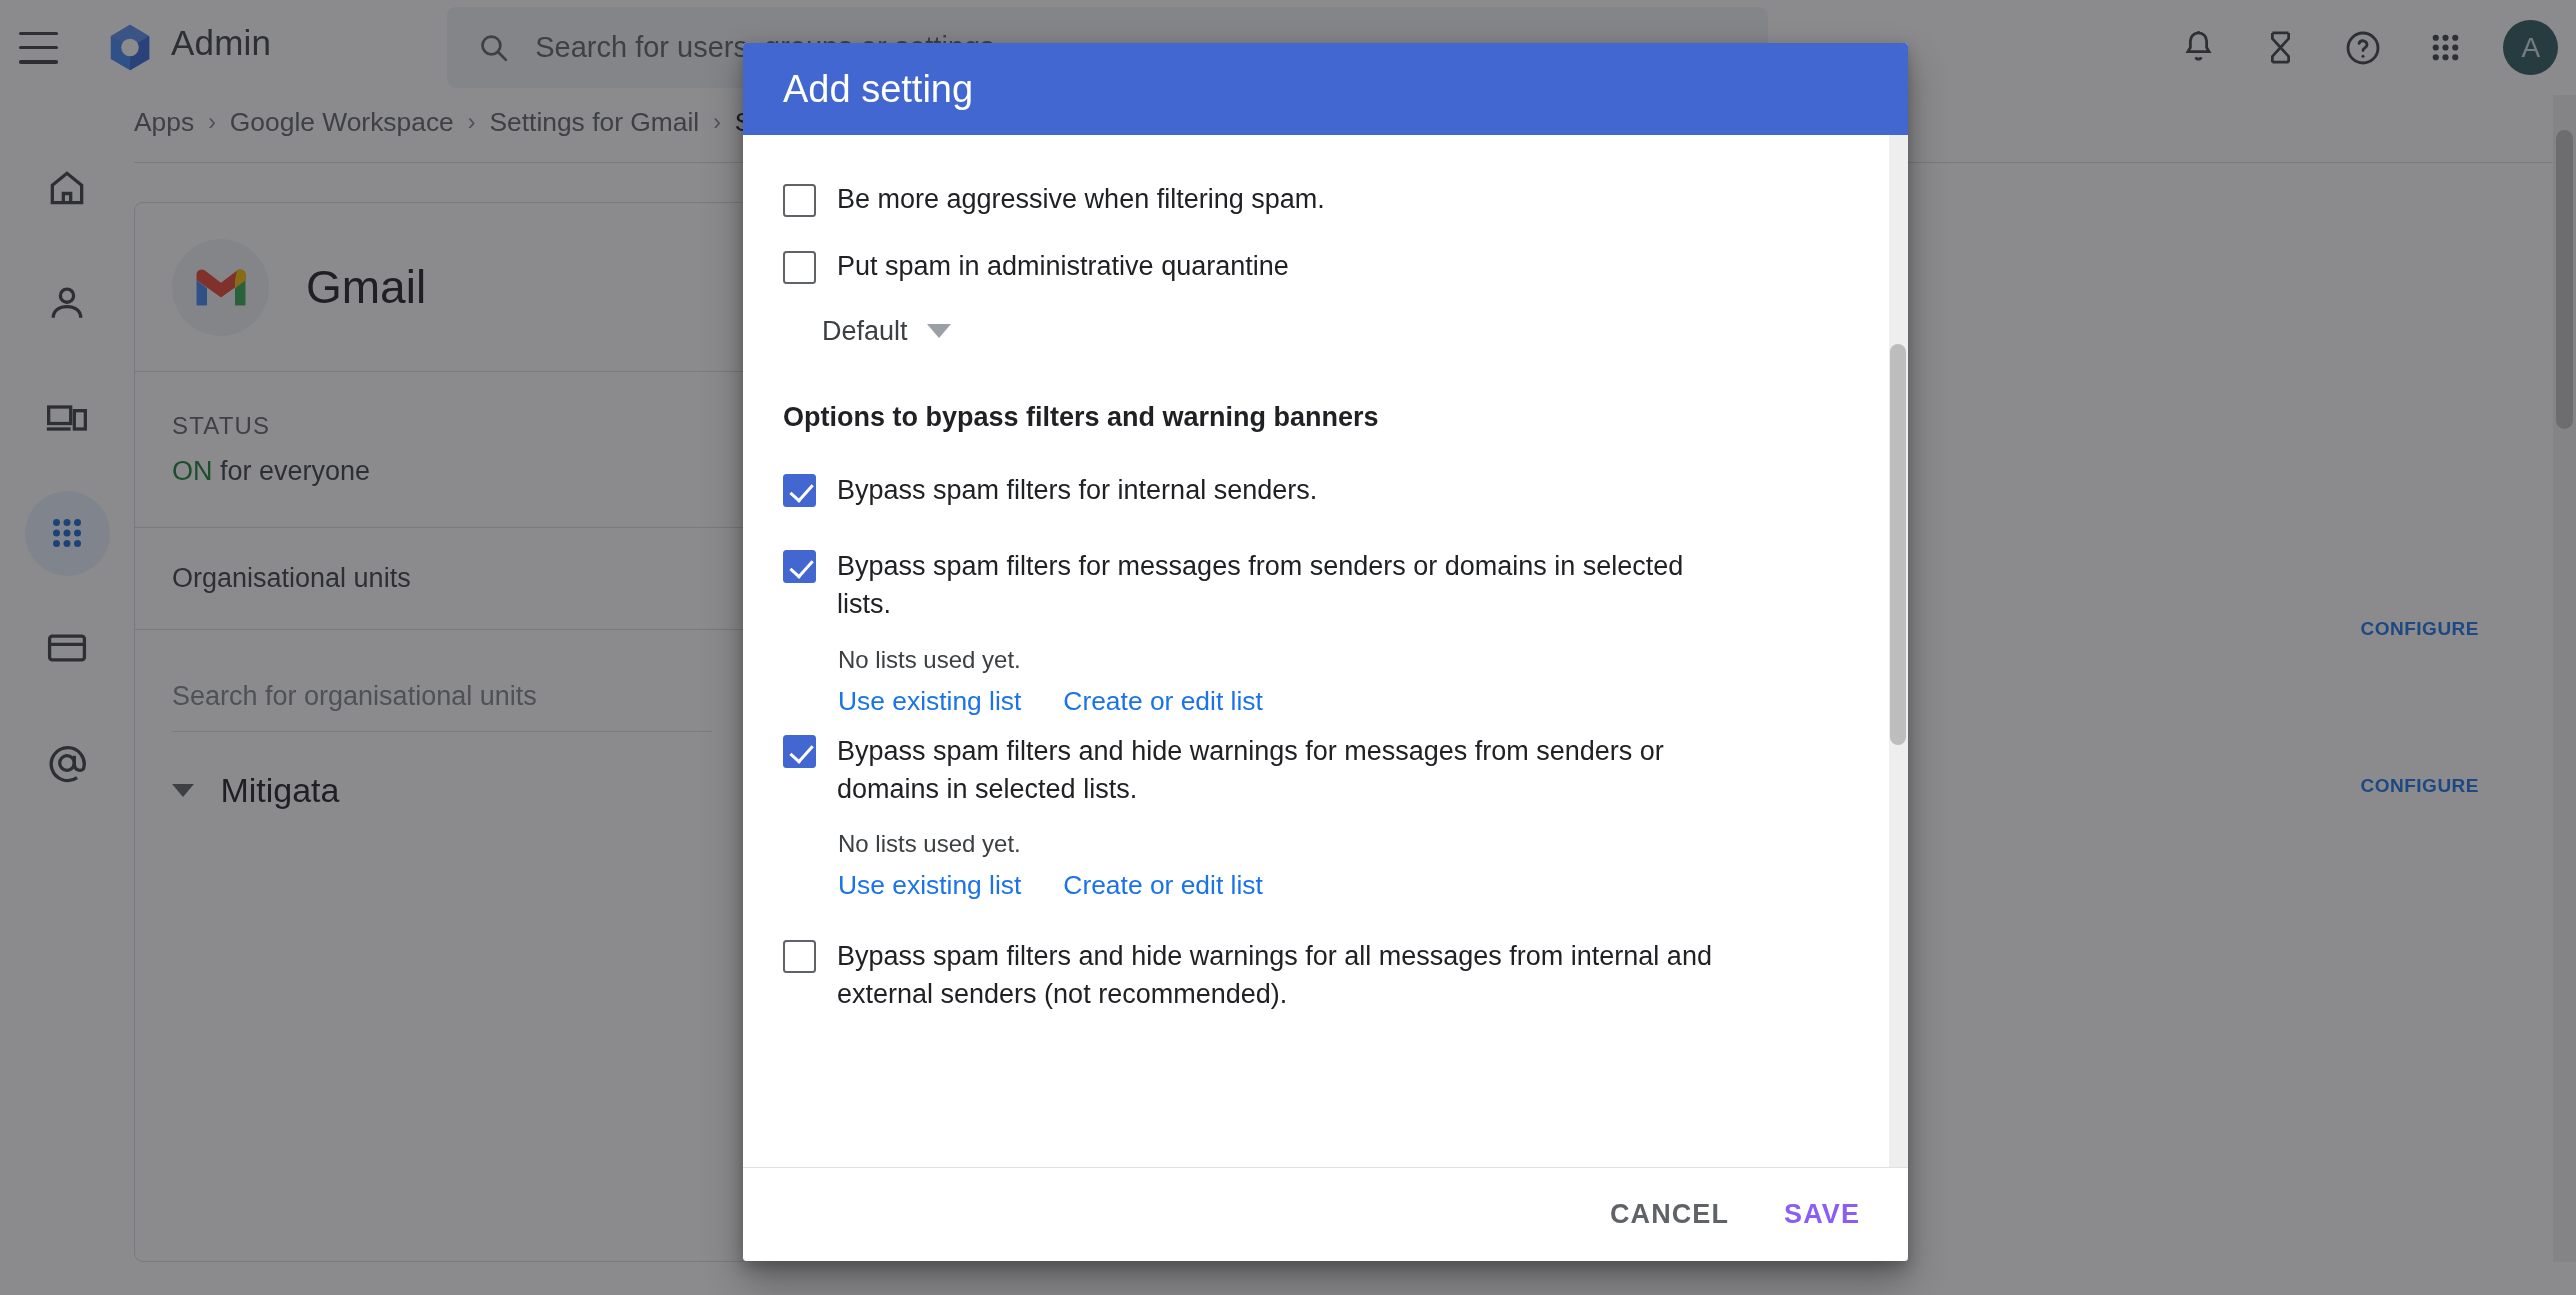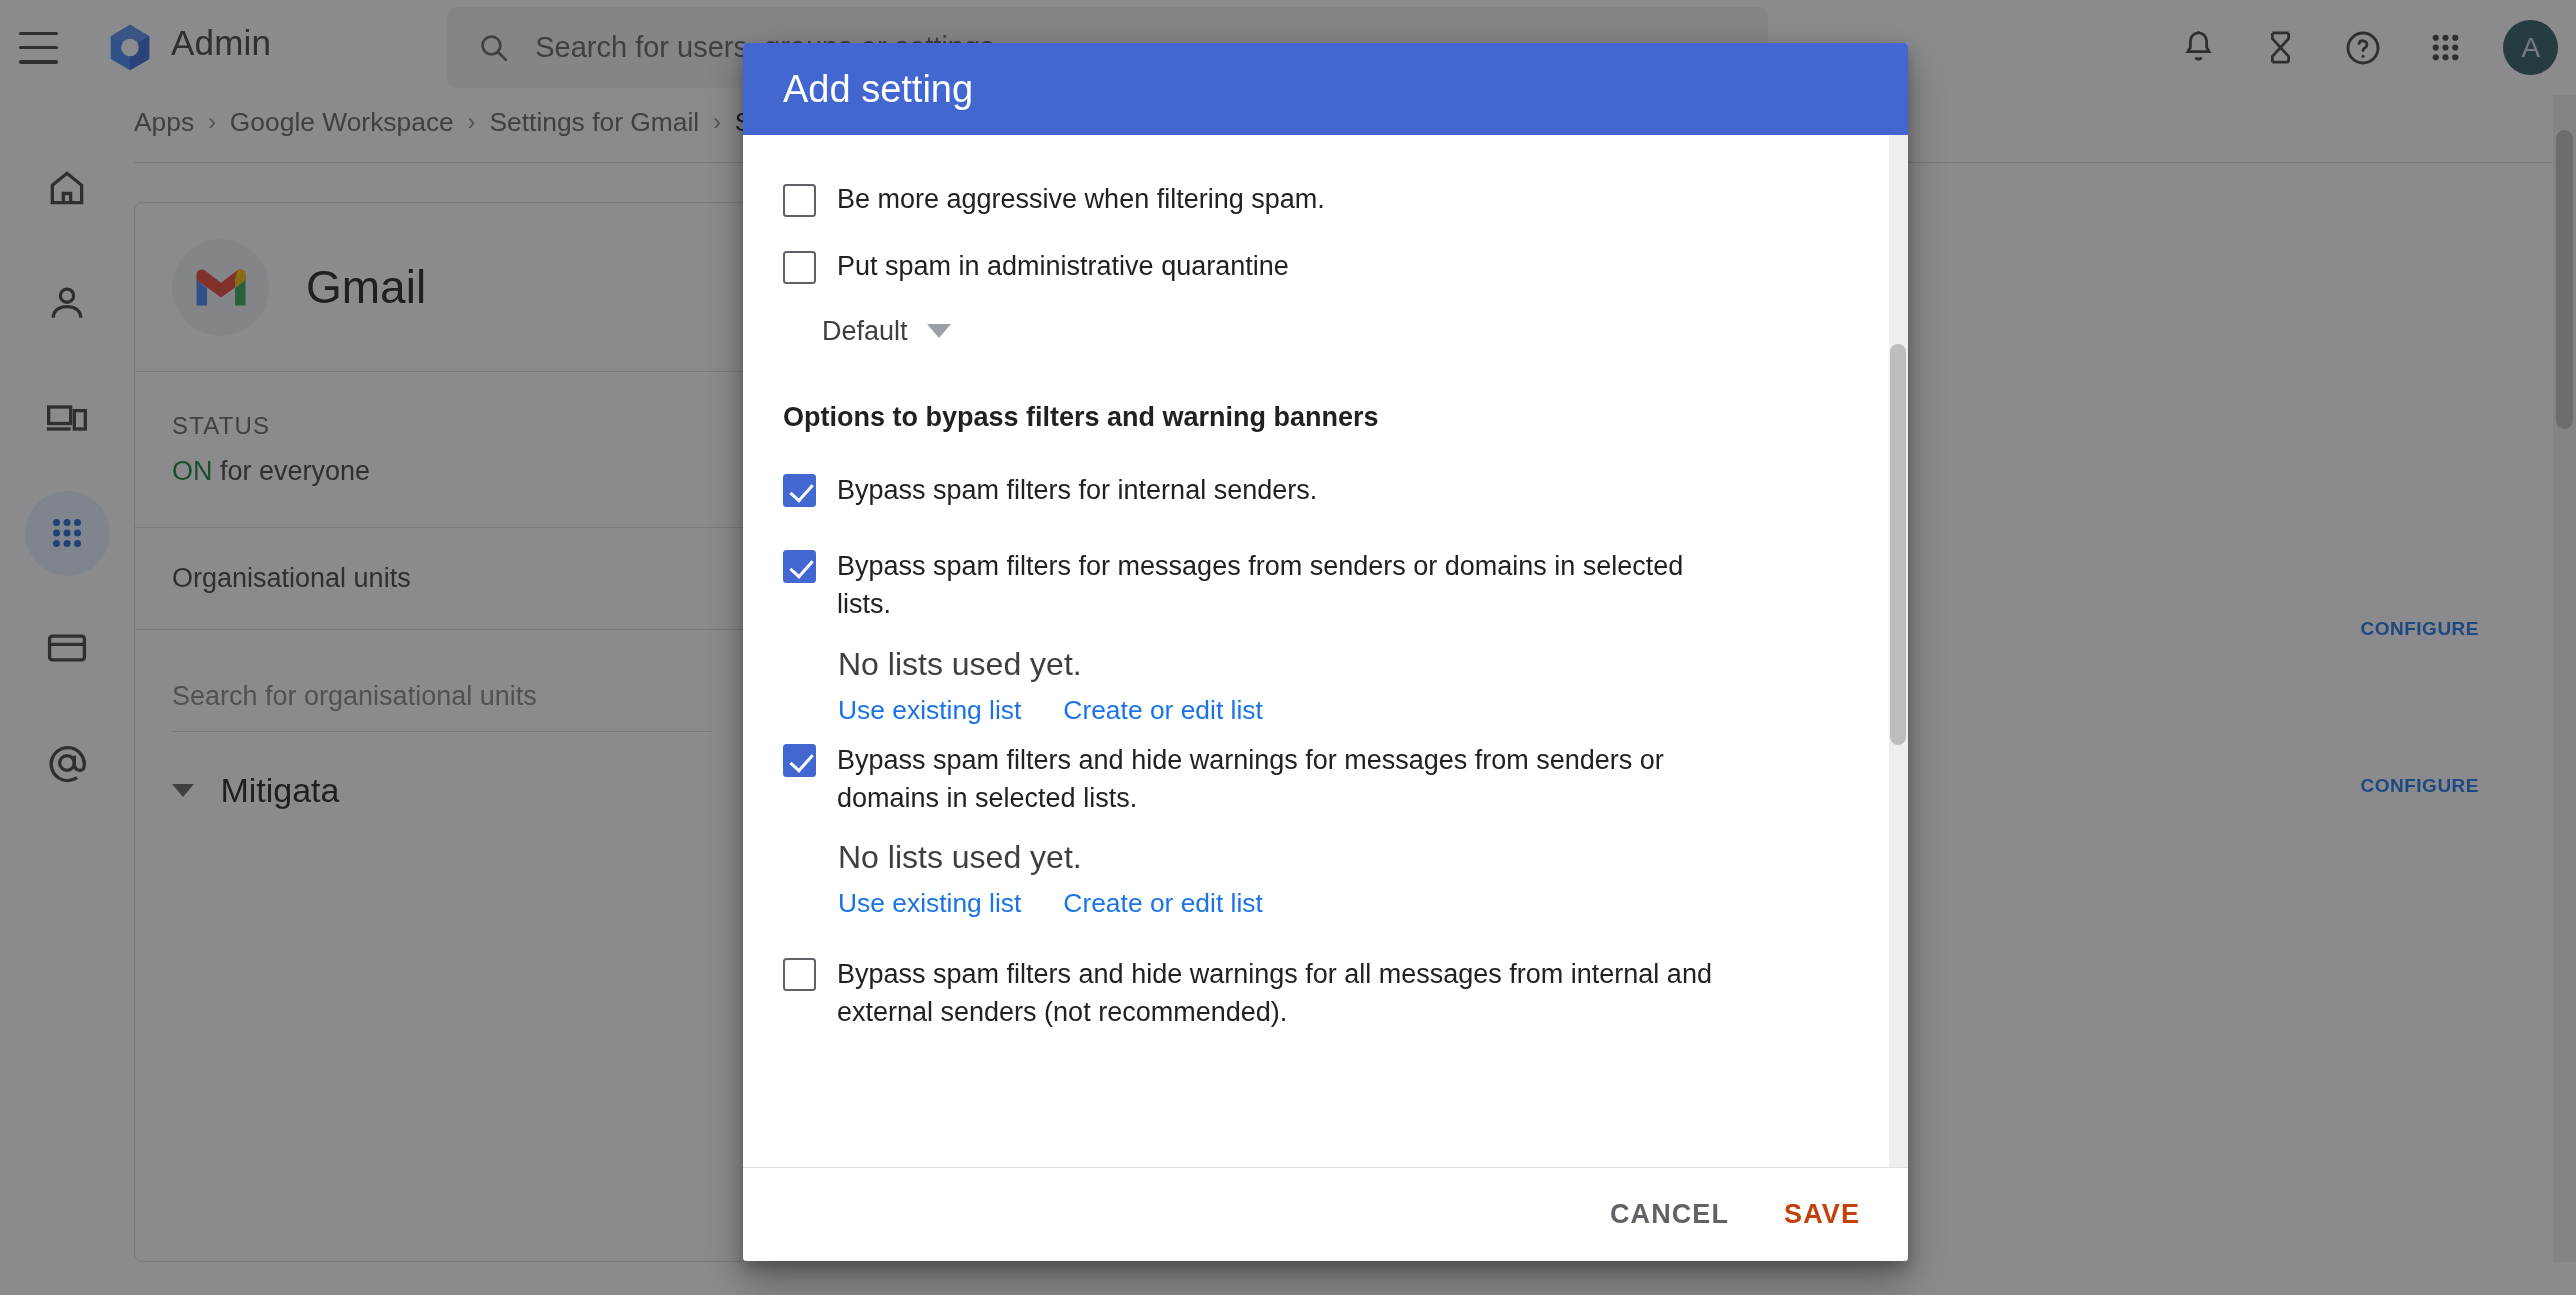--- a/index.html
+++ b/index.html
@@ -122,32 +122,32 @@
     width: 9.7px; height: 19.4px; border: solid #fff;
     border-width: 0 3.5px 3.5px 0; transform: rotate(42deg);
   }
   .cb-label { font-size: 27px; color: #202124; line-height: 1.42; max-width: 907px; }
 
   .select-row { display: flex; align-items: center; gap: 19.4px; margin-left: 39px; }
   .select-val { font-size: 27px; color: #3c4043; }
   .caret { width: 0; height: 0; border-left: 12.3px solid transparent; border-right: 12.3px solid transparent; border-top: 14px solid #9aa0a6; }
 
   .section-title { font-size: 27px; color: #202124; font-weight: bold; }
-  .sub-text { font-size: 32px; color: #3c4043; margin-left: 55px; }
+  .sub-text { font-size: 24px; color: #3c4043; margin-left: 55px; }
   .link-row { display: flex; gap: 42px; margin-left: 55px; }
   .link { font-size: 26.4px; color: #1a73e8; cursor: pointer; }
 
   .dlg-footer {
     flex: 0 0 auto; height: 94px; border-top: 0.9px solid #e0e0e0;
     display: flex; align-items: center; justify-content: flex-end;
     gap: 55px; padding-right: 48px;
   }
   .btn-text { font-size: 27px; letter-spacing: 1.1px; cursor: pointer; font-weight: bold; }
   .btn-cancel { color: #5f6368; }
-  .btn-save { color: #c2410c; }
+  .btn-save { color: #8b5cf6; }
 </style>
 </head>
 <body>
 
 <div id="page-root">
 
   <div class="topbar">
     <div class="hamburger">
       <span></span>
         <span></span>

